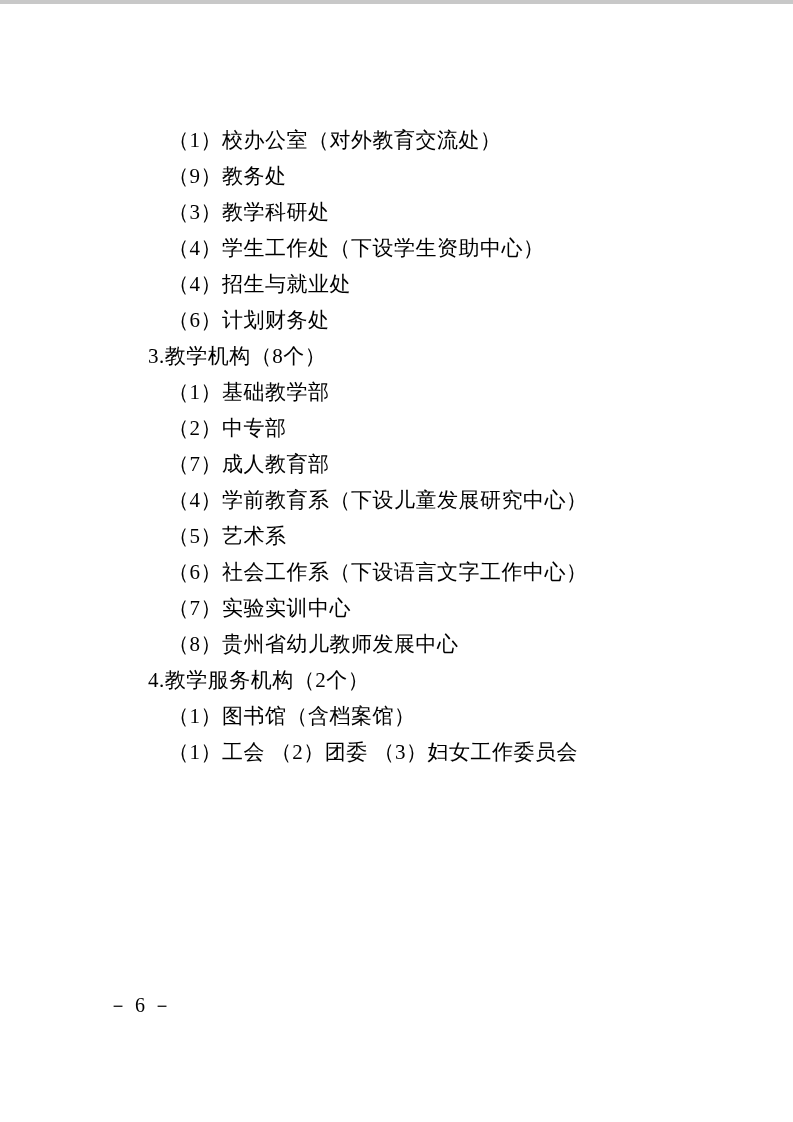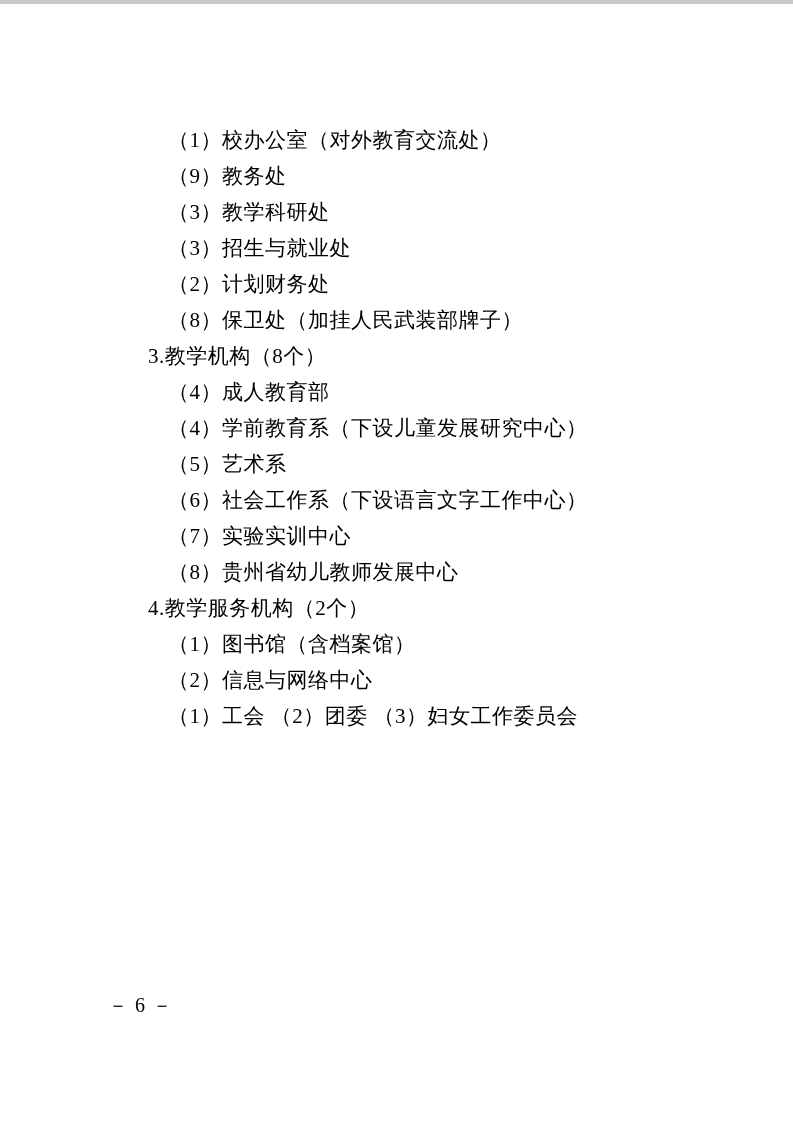--- a/index.html
+++ b/index.html
@@ -45,29 +45,30 @@
   }
 </style>
 </head>
 <body>
 
 <div class="page">
   <div class="doc-body">
     <div class="line indent-1">（1）校办公室（对外教育交流处）</div>
     <div class="line indent-1">（9）教务处</div>
     <div class="line indent-1">（3）教学科研处</div>
-    <div class="line indent-1">（3）招生与就业处</div>
-    <div class="line indent-1">（2）计划财务处</div>
-    <div class="line indent-1">（8）保卫处（加挂人民武装部牌子）</div>
+    <div class="line indent-1">（4）学生工作处（下设学生资助中心）</div>
+    <div class="line indent-1">（4）招生与就业处</div>
+    <div class="line indent-1">（6）计划财务处</div>
     <div class="line indent-heading">3.教学机构（8个）</div>
-    <div class="line indent-1">（4）成人教育部</div>
+    <div class="line indent-1">（1）基础教学部</div>
+    <div class="line indent-1">（2）中专部</div>
+    <div class="line indent-1">（7）成人教育部</div>
     <div class="line indent-1">（4）学前教育系（下设儿童发展研究中心）</div>
     <div class="line indent-1">（5）艺术系</div>
     <div class="line indent-1">（6）社会工作系（下设语言文字工作中心）</div>
     <div class="line indent-1">（7）实验实训中心</div>
     <div class="line indent-1">（8）贵州省幼儿教师发展中心</div>
     <div class="line indent-heading">4.教学服务机构（2个）</div>
     <div class="line indent-1">（1）图书馆（含档案馆）</div>
-    <div class="line indent-1">（2）信息与网络中心</div>
     <div class="line indent-1">（1）工会 （2）团委 （3）妇女工作委员会</div>
   </div>
   <div class="page-number">－ 6 －</div>
 </div>
 
 </body></html>

